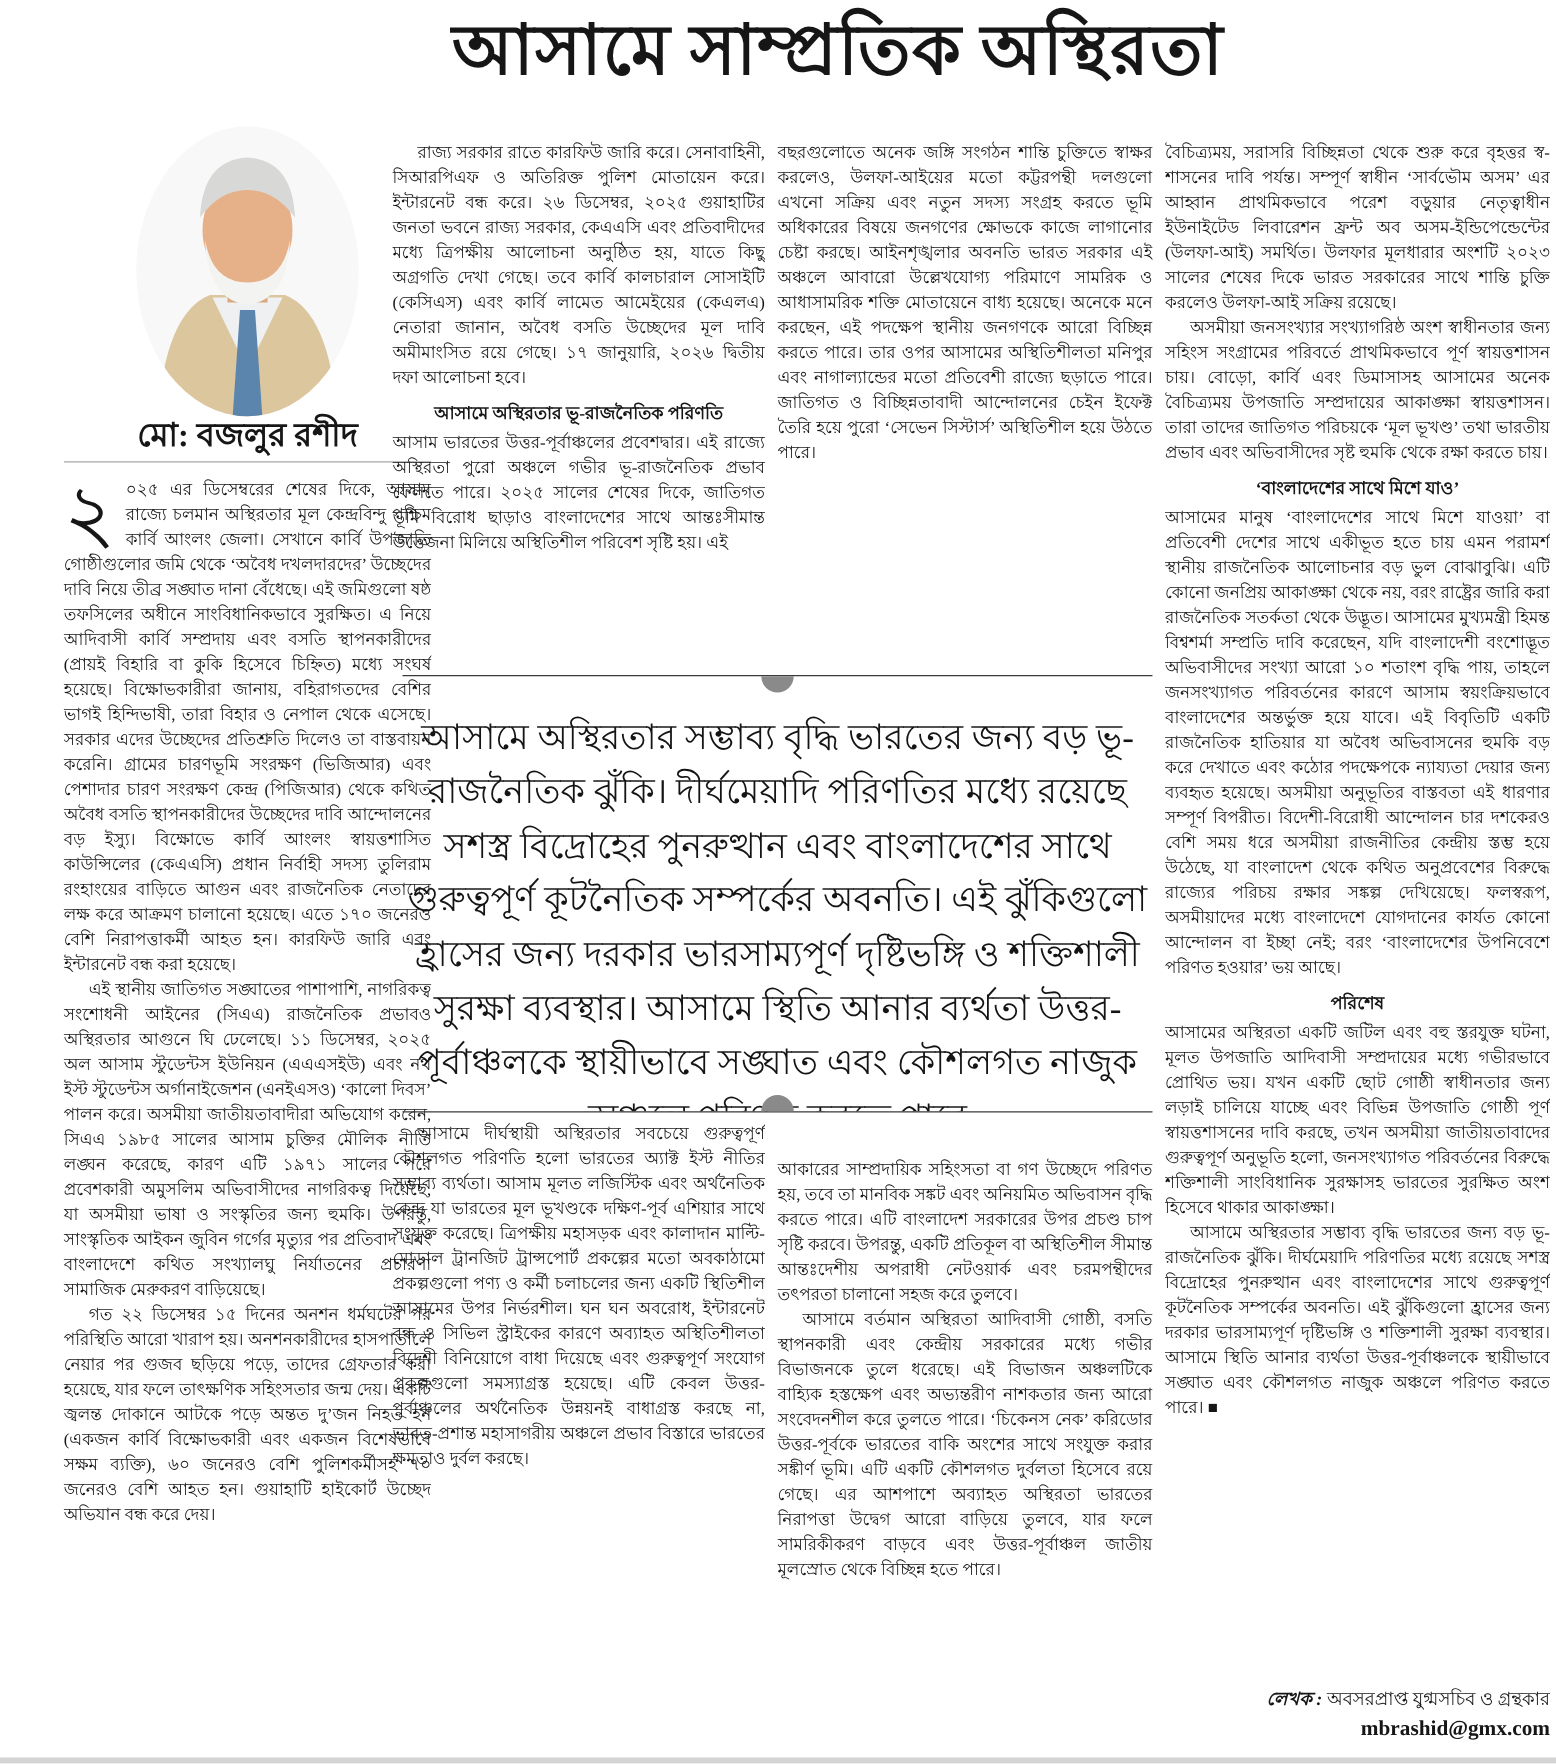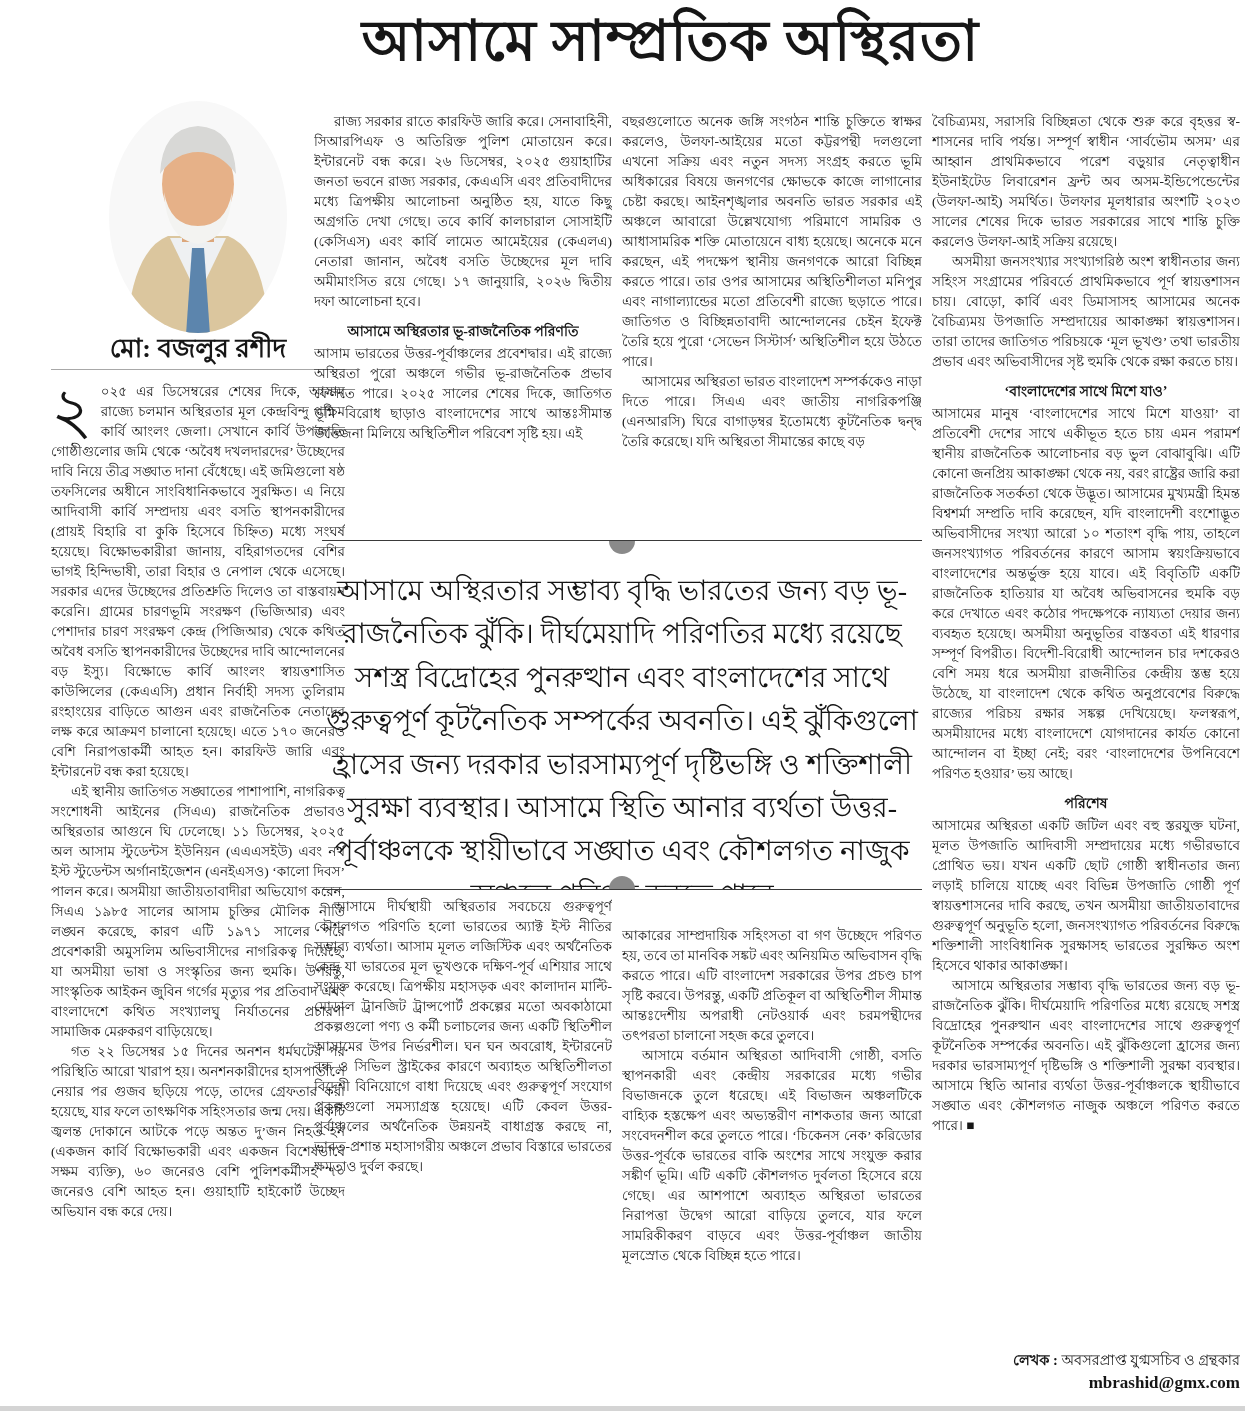--- a/index.html
+++ b/index.html
@@ -31,21 +31,21 @@
   .pullquote{position:absolute;left:322px;top:540px;width:600px;height:348px;
         border-top:1px solid #3a3a3a;border-bottom:1px solid #3a3a3a;overflow:hidden;}
   .pq-text{padding:28px 4px 0;text-align:center;font-size:28px;line-height:1.55;color:#141414;}
   .dot{position:absolute;left:50%;transform:translateX(-50%);width:26px;height:26px;
         border-radius:50%;background:#8a8a8a;}
   .dot-top{top:-13px;}
   .dot-bottom{bottom:-13px;}
   
   .credit{text-align:right;margin-top:4px;}
   .credit-line{font-size:14.5px;margin:0;}
-  .credit-line b{font-weight:bold;}
+  .credit-line b{font-weight:bold;font-style:italic;}
   .credit-email{font-size:17px;font-weight:bold;margin:3px 0 11px;}
   .bottom-strip{position:absolute;left:0;bottom:0;width:100%;height:5px;background:#d4d4d4;}
 </style>
 </head>
 <body>
 
 <div class="page">
 
   <h1 class="headline">আসামে সাম্প্রতিক অস্থিরতা</h1>
 
@@ -77,21 +77,20 @@
   </div>
 
   <div class="col col2top">
     <p class="body indent">রাজ্য সরকার রাতে কারফিউ জারি করে। সেনাবাহিনী, সিআরপিএফ ও অতিরিক্ত পুলিশ মোতায়েন করে। ইন্টারনেট বন্ধ করে। ২৬ ডিসেম্বর, ২০২৫ গুয়াহাটির জনতা ভবনে রাজ্য সরকার, কেএএসি এবং প্রতিবাদীদের মধ্যে ত্রিপক্ষীয় আলোচনা অনুষ্ঠিত হয়, যাতে কিছু অগ্রগতি দেখা গেছে। তবে কার্বি কালচারাল সোসাইটি (কেসিএস) এবং কার্বি লামেত আমেইয়ের (কেএলএ) নেতারা জানান, অবৈধ বসতি উচ্ছেদের মূল দাবি অমীমাংসিত রয়ে গেছে। ১৭ জানুয়ারি, ২০২৬ দ্বিতীয় দফা আলোচনা হবে।</p>
     <h2 class="sec-head">আসামে অস্থিরতার ভূ-রাজনৈতিক পরিণতি</h2>
     <p class="body">আসাম ভারতের উত্তর-পূর্বাঞ্চলের প্রবেশদ্বার। এই রাজ্যে অস্থিরতা পুরো অঞ্চলে গভীর ভূ-রাজনৈতিক প্রভাব ফেলতে পারে। ২০২৫ সালের শেষের দিকে, জাতিগত ভূমি বিরোধ ছাড়াও বাংলাদেশের সাথে আন্তঃসীমান্ত উত্তেজনা মিলিয়ে অস্থিতিশীল পরিবেশ সৃষ্টি হয়। এই</p>
   </div>
 
   <div class="col col3top">
     <p class="body">বছরগুলোতে অনেক জঙ্গি সংগঠন শান্তি চুক্তিতে স্বাক্ষর করলেও, উলফা-আইয়ের মতো কট্টরপন্থী দলগুলো এখনো সক্রিয় এবং নতুন সদস্য সংগ্রহ করতে ভূমি অধিকারের বিষয়ে জনগণের ক্ষোভকে কাজে লাগানোর চেষ্টা করছে। আইনশৃঙ্খলার অবনতি ভারত সরকার এই অঞ্চলে আবারো উল্লেখযোগ্য পরিমাণে সামরিক ও আধাসামরিক শক্তি মোতায়েনে বাধ্য হয়েছে। অনেকে মনে করছেন, এই পদক্ষেপ স্থানীয় জনগণকে আরো বিচ্ছিন্ন করতে পারে। তার ওপর আসামের অস্থিতিশীলতা মনিপুর এবং নাগাল্যান্ডের মতো প্রতিবেশী রাজ্যে ছড়াতে পারে। জাতিগত ও বিচ্ছিন্নতাবাদী আন্দোলনের চেইন ইফেক্ট তৈরি হয়ে পুরো ‘সেভেন সিস্টার্স’ অস্থিতিশীল হয়ে উঠতে পারে।</p>
-    <p class="body indent">আসামের অস্থিরতা ভারত বাংলাদেশ সম্পর্ককেও নাড়া দিতে পারে। সিএএ এবং জাতীয় নাগরিকপঞ্জি (এনআরসি) ঘিরে বাগাড়ম্বর ইতোমধ্যে কূটনৈতিক দ্বন্দ্ব তৈরি করেছে। যদি অস্থিরতা সীমান্তের কাছে বড়</p>
   </div>
 
   <div class="pullquote">
     <span class="dot dot-top"></span>
     <span class="dot dot-bottom"></span>
     <div class="pq-text">আসামে অস্থিরতার সম্ভাব্য বৃদ্ধি ভারতের জন্য বড় ভূ-রাজনৈতিক ঝুঁকি। দীর্ঘমেয়াদি পরিণতির মধ্যে রয়েছে সশস্ত্র বিদ্রোহের পুনরুত্থান এবং বাংলাদেশের সাথে গুরুত্বপূর্ণ কূটনৈতিক সম্পর্কের অবনতি। এই ঝুঁকিগুলো হ্রাসের জন্য দরকার ভারসাম্যপূর্ণ দৃষ্টিভঙ্গি ও শক্তিশালী সুরক্ষা ব্যবস্থার। আসামে স্থিতি আনার ব্যর্থতা উত্তর-পূর্বাঞ্চলকে স্থায়ীভাবে সঙ্ঘাত এবং কৌশলগত নাজুক অঞ্চলে পরিণত করতে পারে</div>
   </div>
 
   <div class="col col2bot">
     <div class="flow">

